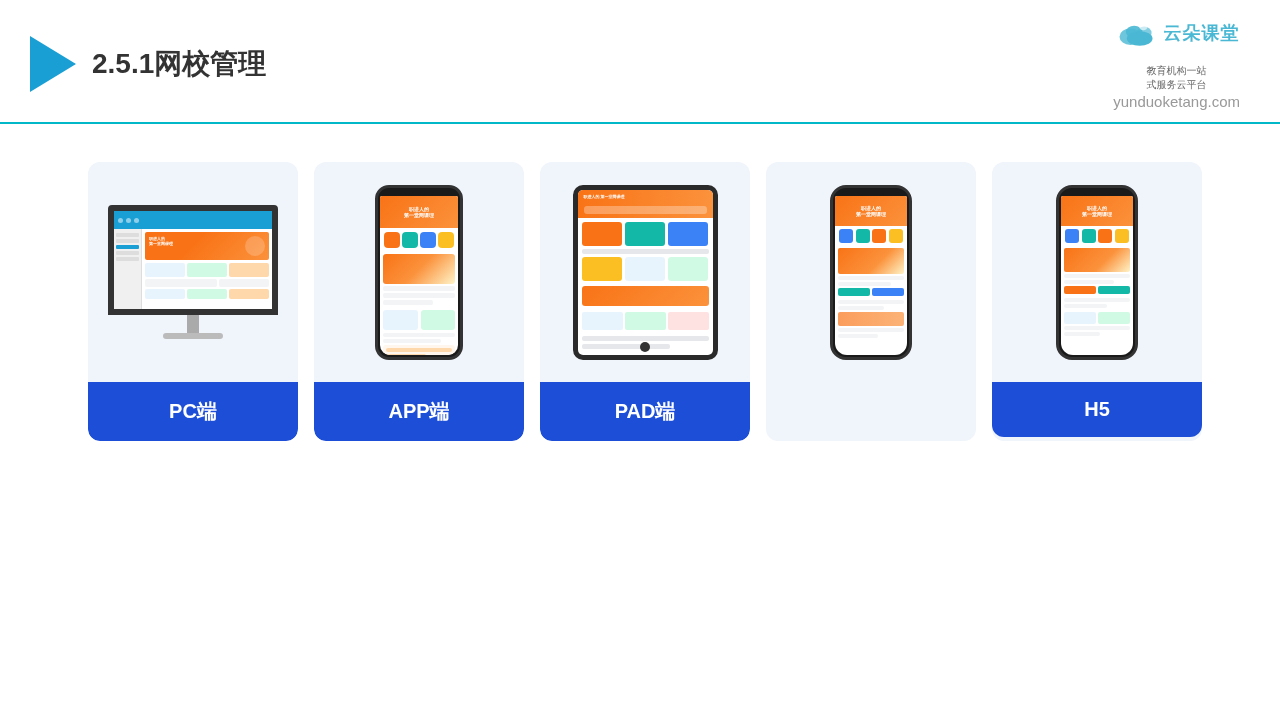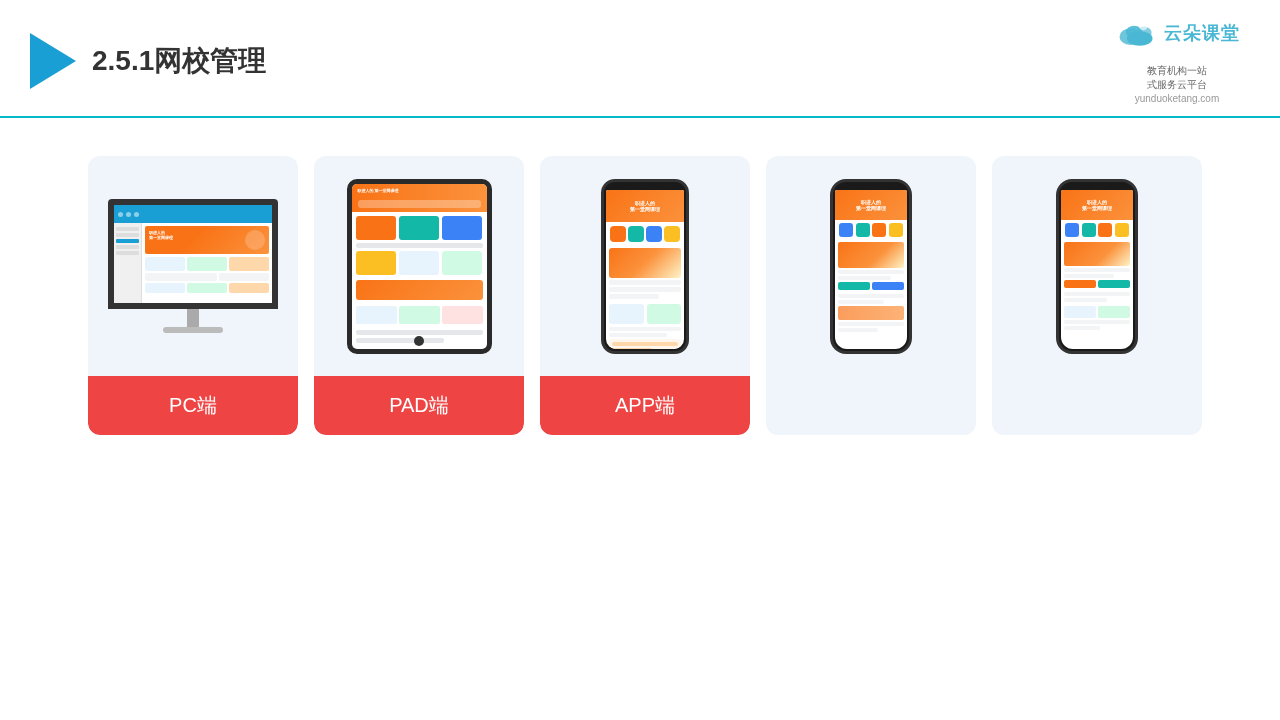--- a/index.html
+++ b/index.html
@@ -57,21 +57,21 @@
       color: #4ab8d4;
       letter-spacing: 1px;
     }
     .brand-tagline {
       font-size: 10px;
       color: #666;
       text-align: right;
       margin-top: 16px;
     }
     .brand-url {
-      font-size: 10px;
+      font-size: 15px;
       color: #999;
       text-align: center;
       margin-top: 1px;
     }
 
     
     .main-content {
       padding: 28px 50px 20px 60px;
     }
 
@@ -102,24 +102,24 @@
     .card-image-area {
       height: 220px;
       display: flex;
       align-items: center;
       justify-content: center;
       padding: 16px;
       position: relative;
     }
 
     .card-label {
-      background: #ef4444;
+      background: #1d4ed8;
       color: white;
       font-size: 20px;
-      font-weight: 400;
+      font-weight: 700;
       text-align: center;
       padding: 16px 0;
       border-radius: 0 0 12px 12px;
     }
 
     
     
     .monitor {
       display: flex;
       flex-direction: column;
@@ -533,20 +533,58 @@
           </div>
           <div class="monitor-stand"></div>
           <div class="monitor-base"></div>
         </div>
       </div>
       <div class="card-label">PC端</div>
     </div>
 
     <div class="card">
       <div class="card-image-area">
+        <div class="phone-body">
+          <div class="phone-notch"></div>
+          <div class="phone-screen">
+            <div class="app-top">
+              <div class="app-top-text">职进人的<br>第一堂网课理</div>
+            </div>
+            <div class="app-icons-row">
+              <div class="app-icon-item orange"></div>
+              <div class="app-icon-item teal"></div>
+              <div class="app-icon-item blue"></div>
+              <div class="app-icon-item" style="background:#fbbf24;"></div>
+            </div>
+            <div class="app-content-block"></div>
+            <div class="app-list-rows">
+              <div class="app-list-row"></div>
+              <div class="app-list-row"></div>
+              <div class="app-list-row" style="width:70%;"></div>
+            </div>
+            <div style="display:flex;gap:3px;padding:3px;margin-top:2px;">
+              <div style="flex:1;height:20px;background:#e8f4fd;border-radius:3px;"></div>
+              <div style="flex:1;height:20px;background:#d1fae5;border-radius:3px;"></div>
+            </div>
+            <div style="padding:0 3px;display:flex;flex-direction:column;gap:2px;">
+              <div style="height:4px;background:#f3f4f6;border-radius:2px;"></div>
+              <div style="height:4px;background:#f3f4f6;border-radius:2px;width:80%;"></div>
+            </div>
+            <div style="margin:2px 3px;padding:3px;background:#fff7ed;border-radius:3px;">
+              <div style="height:4px;background:#fed7aa;border-radius:2px;margin-bottom:2px;"></div>
+              <div style="height:4px;background:#fed7aa;border-radius:2px;width:60%;"></div>
+            </div>
+          </div>
+        </div>
+      </div>
+      <div class="card-label">APP端</div>
+    </div>
+
+    <div class="card">
+      <div class="card-image-area">
         <div class="tablet-body">
           <div class="tablet-screen">
             <div class="tablet-screen-header">
               <div style="position:absolute;left:6px;top:4px;font-size:4px;color:white;font-weight:bold;">职进人的 第一堂网课理</div>
             </div>
             <div class="tablet-screen-body">
               <div class="tablet-card-row">
                 <div class="tablet-mini-card orange"></div>
                 <div class="tablet-mini-card teal"></div>
                 <div class="tablet-mini-card blue"></div>
@@ -568,58 +606,20 @@
             </div>
           </div>
           <div class="tablet-home-btn"></div>
         </div>
       </div>
       <div class="card-label">PAD端</div>
     </div>
 
     <div class="card">
       <div class="card-image-area">
-        <div class="phone-body">
-          <div class="phone-notch"></div>
-          <div class="phone-screen">
-            <div class="app-top">
-              <div class="app-top-text">职进人的<br>第一堂网课理</div>
-            </div>
-            <div class="app-icons-row">
-              <div class="app-icon-item orange"></div>
-              <div class="app-icon-item teal"></div>
-              <div class="app-icon-item blue"></div>
-              <div class="app-icon-item" style="background:#fbbf24;"></div>
-            </div>
-            <div class="app-content-block"></div>
-            <div class="app-list-rows">
-              <div class="app-list-row"></div>
-              <div class="app-list-row"></div>
-              <div class="app-list-row" style="width:70%;"></div>
-            </div>
-            <div style="display:flex;gap:3px;padding:3px;margin-top:2px;">
-              <div style="flex:1;height:20px;background:#e8f4fd;border-radius:3px;"></div>
-              <div style="flex:1;height:20px;background:#d1fae5;border-radius:3px;"></div>
-            </div>
-            <div style="padding:0 3px;display:flex;flex-direction:column;gap:2px;">
-              <div style="height:4px;background:#f3f4f6;border-radius:2px;"></div>
-              <div style="height:4px;background:#f3f4f6;border-radius:2px;width:80%;"></div>
-            </div>
-            <div style="margin:2px 3px;padding:3px;background:#fff7ed;border-radius:3px;">
-              <div style="height:4px;background:#fed7aa;border-radius:2px;margin-bottom:2px;"></div>
-              <div style="height:4px;background:#fed7aa;border-radius:2px;width:60%;"></div>
-            </div>
-          </div>
-        </div>
-      </div>
-      <div class="card-label">APP端</div>
-    </div>
-
-    <div class="card">
-      <div class="card-image-area">
         <div class="phone-tall">
           <div class="phone-tall-notch"></div>
           <div class="phone-tall-screen">
             <div class="mini-top">
               <div class="mini-top-text">职进人的<br>第一堂网课理</div>
             </div>
             <div class="mini-icons">
               <div class="mini-icon blue"></div>
               <div class="mini-icon teal"></div>
               <div class="mini-icon orange"></div>
@@ -679,16 +679,17 @@
               <div style="flex:1;height:12px;background:#e8f4fd;border-radius:2px;"></div>
               <div style="flex:1;height:12px;background:#d1fae5;border-radius:2px;"></div>
             </div>
             <div style="padding:0 3px;display:flex;flex-direction:column;gap:2px;">
               <div style="height:4px;background:#f3f4f6;border-radius:2px;"></div>
               <div style="height:4px;background:#f3f4f6;border-radius:2px;width:55%;"></div>
             </div>
           </div>
         </div>
       </div>
+      <div class="card-label">H5</div>
     </div>
 
   </div>
 </div>
 
 </body></html>

